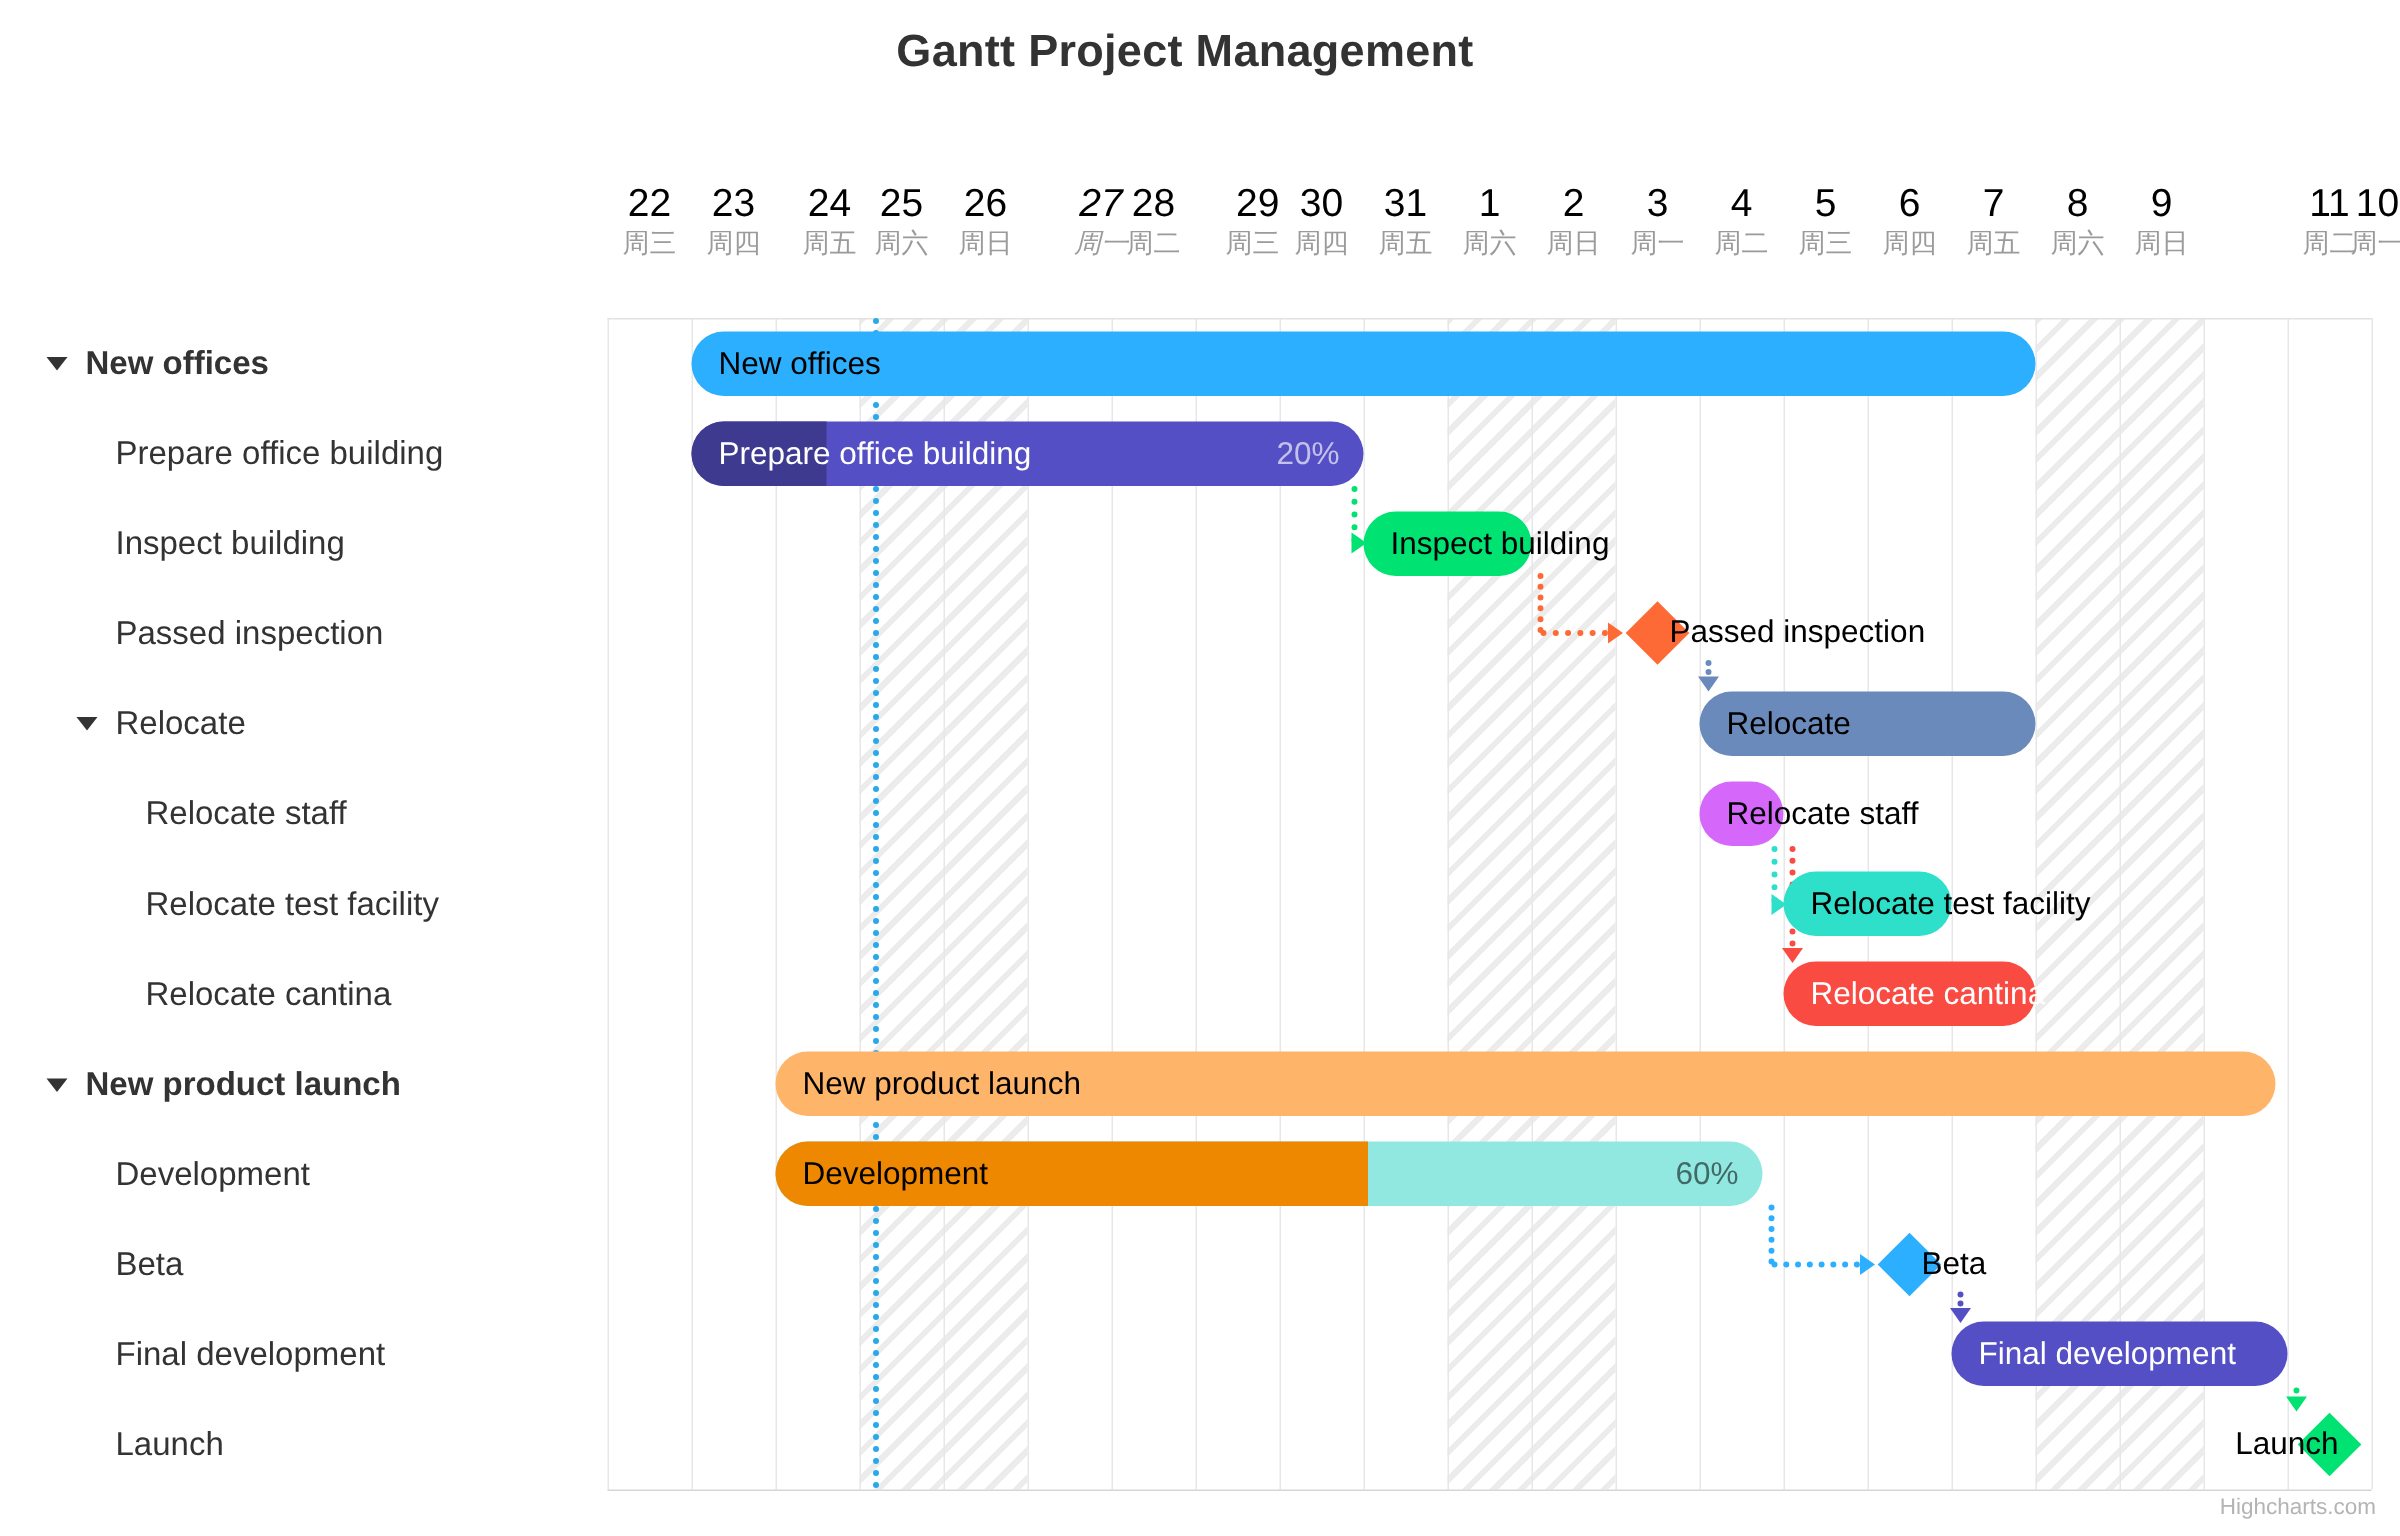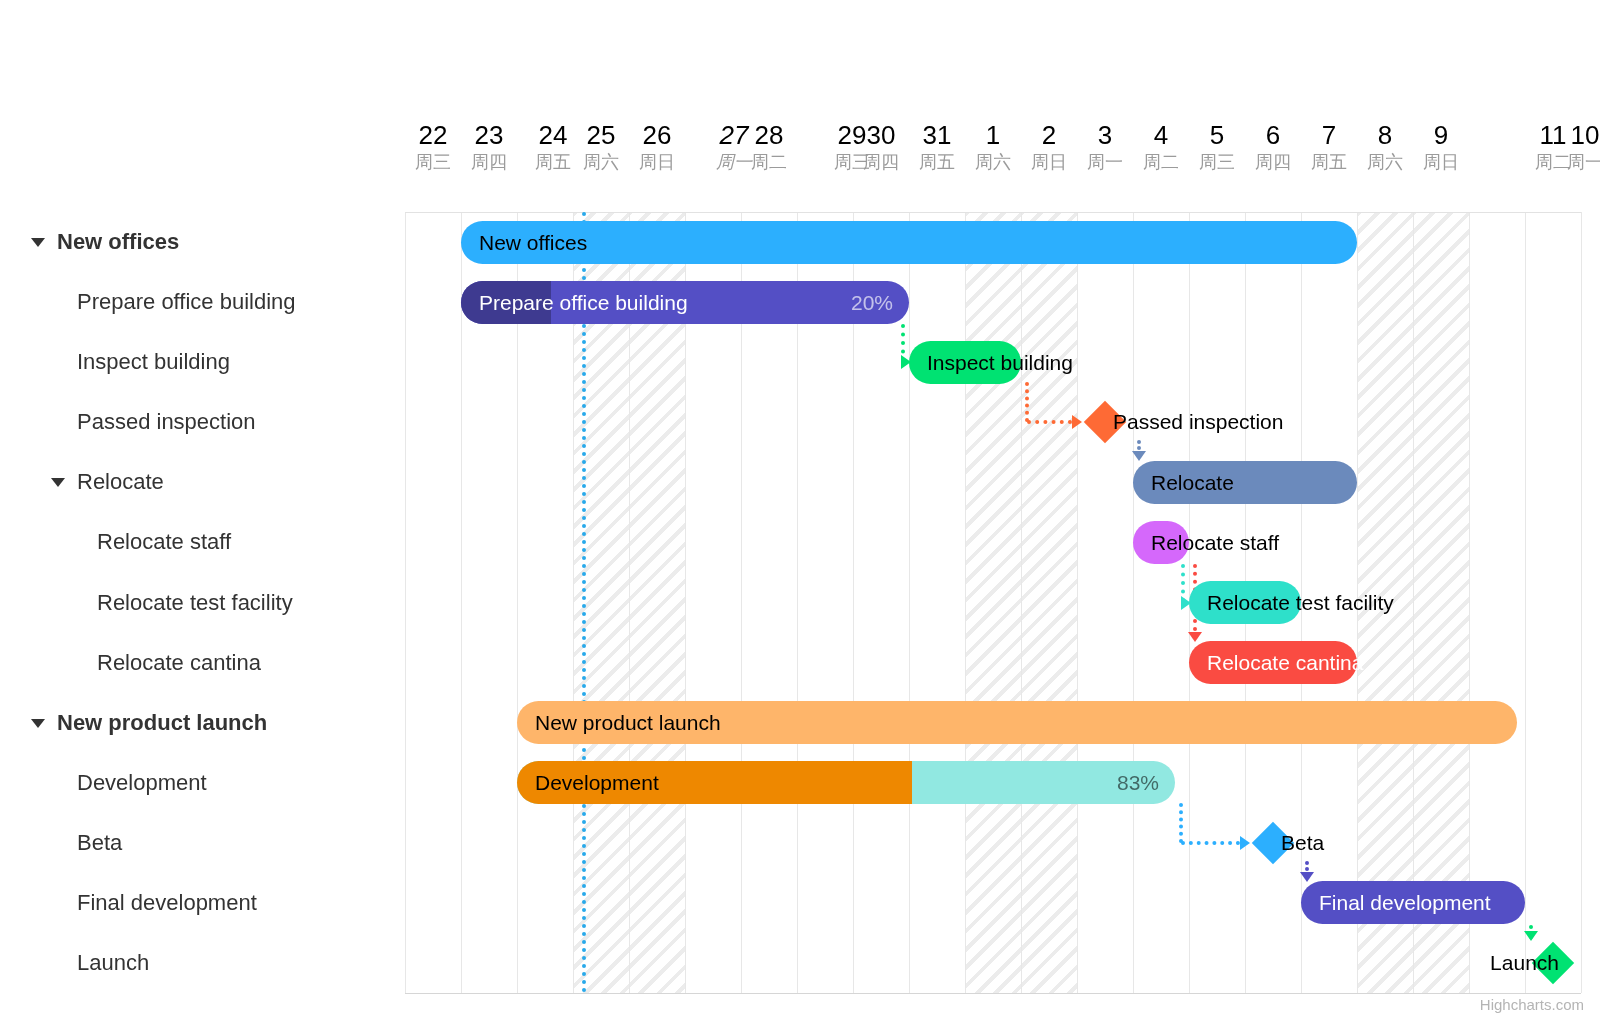--- a/index.html
+++ b/index.html
@@ -55,20 +55,21 @@
   
   .conn-v{position:absolute;width:0;border-left:4px dotted;}
   .conn-h{position:absolute;height:0;border-top:4px dotted;}
   .arrow-r{position:absolute;width:0;height:0;border-top:7px solid transparent;border-bottom:7px solid transparent;border-left:10px solid;}
   .arrow-d{position:absolute;width:0;height:0;border-left:7px solid transparent;border-right:7px solid transparent;border-top:10px solid;}
 </style>
 </head>
 <body>
 
 <div id="chart">
+  <div class="chart-title">Gantt Project Management</div>
   <div id="axis">
       <div class="day-cell" style="left: 405px;">
         <div class="day-num">22</div>
         <div class="day-week">周三</div>
       </div>
       <div class="day-cell" style="left: 461px;">
         <div class="day-num">23</div>
         <div class="day-week">周四</div>
       </div>
       <div class="day-cell" style="left: 525px;">
@@ -84,21 +85,21 @@
         <div class="day-week">周日</div>
       </div>
       <div class="day-cell" style="left: 706px; font-style: italic;">
         <div class="day-num">27</div>
         <div class="day-week">周一</div>
       </div>
       <div class="day-cell" style="left: 741px;">
         <div class="day-num">28</div>
         <div class="day-week">周二</div>
       </div>
-      <div class="day-cell" style="left: 824px;">
+      <div class="day-cell" style="left: 797px; text-align: right;">
         <div class="day-num">29</div>
         <div class="day-week">周三</div>
       </div>
       <div class="day-cell" style="left: 853px;">
         <div class="day-num">30</div>
         <div class="day-week">周四</div>
       </div>
       <div class="day-cell" style="left: 909px;">
         <div class="day-num">31</div>
         <div class="day-week">周五</div>
@@ -219,21 +220,21 @@
       </div>
       <div class="bar" style="left: 1189px; top: 641.077px; width: 168px; background: rgb(250, 75, 66); z-index: 4;">
         <div class="bar-label" style="color: rgb(255, 255, 255);">Relocate cantina</div>
       </div>
       <div class="bar" style="left: 517px; top: 701.154px; width: 999.6px; background: rgb(254, 181, 106); z-index: 4;">
         <div class="bar-label" style="color: rgb(0, 0, 0);">New product launch</div>
       </div>
       <div class="bar" style="left: 517px; top: 761.231px; width: 658px; background: rgb(145, 232, 225); z-index: 4;">
         <div class="completed" style="width: 60%; background: rgb(238, 136, 0);"></div>
         <div class="bar-label" style="color: rgb(0, 0, 0);">Development</div>
-        <div class="pct-label" style="color: rgba(0, 0, 0, 0.55);">83%</div>
+        <div class="pct-label" style="color: rgba(0, 0, 0, 0.55);">60%</div>
       </div>
       <div class="milestone" style="left: 1258px; top: 827.808px; background: rgb(44, 175, 254);"></div>
       <div class="milestone-label" style="top: 827.808px; left: 1281px;">Beta</div>
       <div class="bar" style="left: 1301px; top: 881.385px; width: 224px; background: rgb(84, 79, 197); z-index: 4;">
         <div class="bar-label" style="color: rgb(255, 255, 255);">Final development</div>
       </div>
       <div class="milestone" style="left: 1538px; top: 947.962px; background: rgb(0, 226, 114);"></div>
       <div class="milestone-label" style="top: 947.962px; right: 41px;">Launch</div>
     </div>
   <div id="sidebar">

